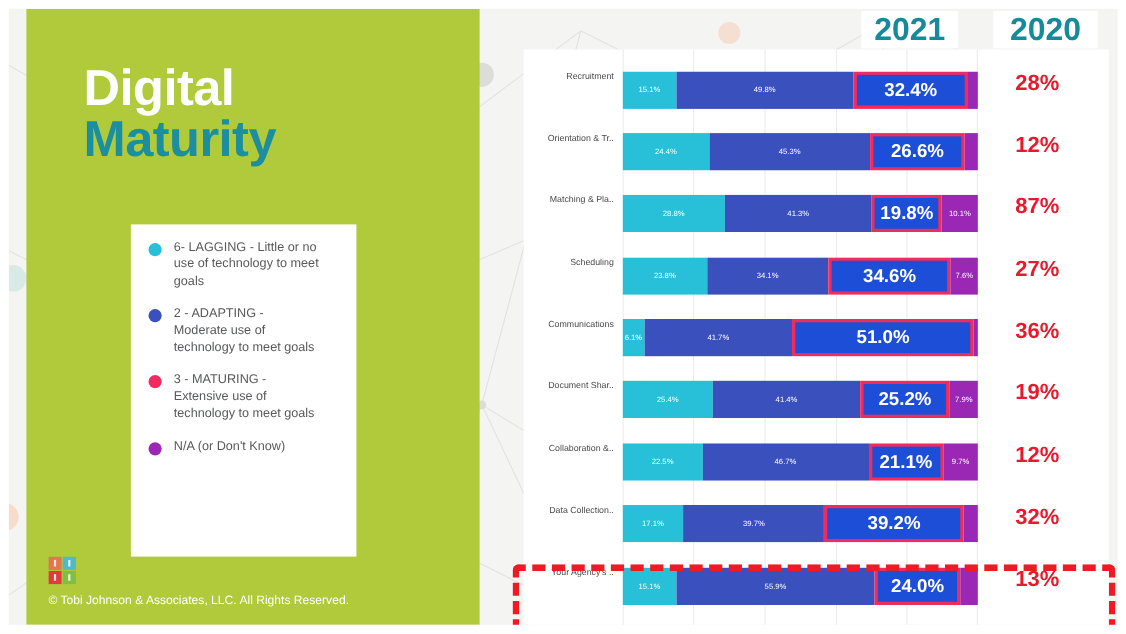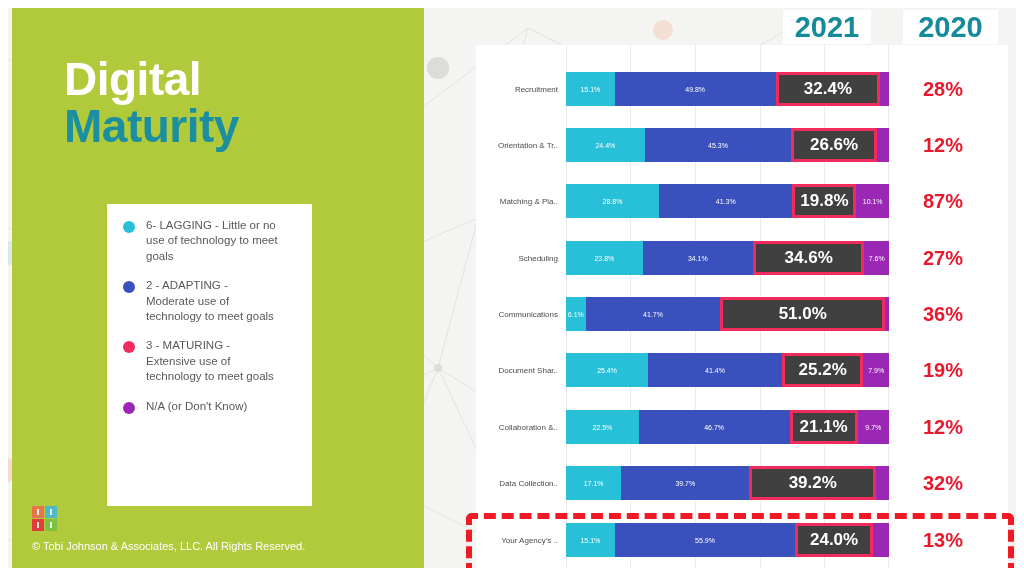--- a/index.html
+++ b/index.html
@@ -6,21 +6,21 @@
   body{width:1024px;height:576px;background:#ffffff;overflow:hidden;
        font-family:"Liberation Sans",sans-serif;}
   .slide{position:relative;width:1024px;height:576px;background:#ffffff;box-sizing:border-box;}
   .canvas{position:absolute;left:8px;top:8px;width:1008px;height:560px;background:#f4f4f2;overflow:hidden;}
 
   
   .netbg{position:absolute;inset:0;}
   .netbg svg{display:block;width:100%;height:100%;}
 
   
-  .greenpanel{position:absolute;left:4px;top:0;width:412px;height:560px;background:#b0ca3c;}
+  .greenpanel{position:absolute;left:16px;top:0;width:412px;height:560px;background:#b0ca3c;}
   .title{position:absolute;left:52px;top:48px;width:330px;}
   .title .l1{font-size:46px;font-weight:bold;color:#ffffff;line-height:1.02;letter-spacing:-0.5px;}
   .title .l2{font-size:46px;font-weight:bold;color:#1b8fa0;line-height:1.02;letter-spacing:-0.5px;}
 
   
   .legendcard{position:absolute;left:95px;top:196px;width:205px;height:302px;background:#ffffff;}
   .legend-inner{padding:14px 10px 10px 16px;}
   .legitem{display:flex;align-items:flex-start;margin-bottom:14px;}
   .dot{width:12px;height:12px;border-radius:50%;flex:0 0 12px;margin-top:3px;margin-right:11px;}
   .legtext{font-size:11.5px;line-height:1.34;color:#58595b;max-width:132px;}
@@ -38,27 +38,27 @@
   .chartpanel{position:absolute;left:468px;top:37px;width:424px;height:528px;background:#ffffff;}
   .col2020{position:absolute;left:892px;top:37px;width:108px;height:528px;background:#ffffff;}
 
   .yearlabel{position:absolute;top:2px;height:34px;background:#ffffff;display:flex;
              align-items:center;justify-content:center;font-size:29px;font-weight:bold;color:#158a9b;}
   .y2021{left:775px;width:88px;}
   .y2020{left:895px;width:95px;}
 
   
   .rows{position:absolute;left:468px;top:37px;width:532px;height:528px;}
-  .row{position:absolute;left:0;width:532px;height:48px;display:flex;align-items:center;}
+  .row{position:absolute;left:0;width:532px;height:48px;display:flex;}
   .rowlabel{width:90px;text-align:right;padding-right:8px;font-size:8px;color:#4a4a4a;
             box-sizing:border-box;white-space:nowrap;overflow:hidden;}
   .bar{position:relative;width:323px;height:34px;display:flex;overflow:hidden;}
   .seg{height:100%;display:flex;align-items:center;justify-content:center;overflow:hidden;position:relative;}
   .seg span{font-size:7px;color:#ffffff;white-space:nowrap;}
-  .callout{position:absolute;top:3px;height:28px;background:#404040;display:flex;
+  .callout{position:absolute;top:3px;height:28px;background:#1d4ed8;display:flex;
            align-items:center;justify-content:center;color:#ffffff;font-size:17px;font-weight:bold;
            z-index:5;white-space:nowrap;}
   .val2020{width:108px;text-align:center;font-size:20px;font-weight:bold;color:#e8192c;}
 
   
   .grid{position:absolute;left:558px;top:37px;width:323px;height:528px;pointer-events:none;}
   .gline{position:absolute;top:0;bottom:0;width:1px;background:#ececec;}
 
   .highlight{position:absolute;left:458px;top:505px;width:548px;height:62px;
              border:6px dashed #ef1b24;border-radius:6px;box-sizing:border-box;}

